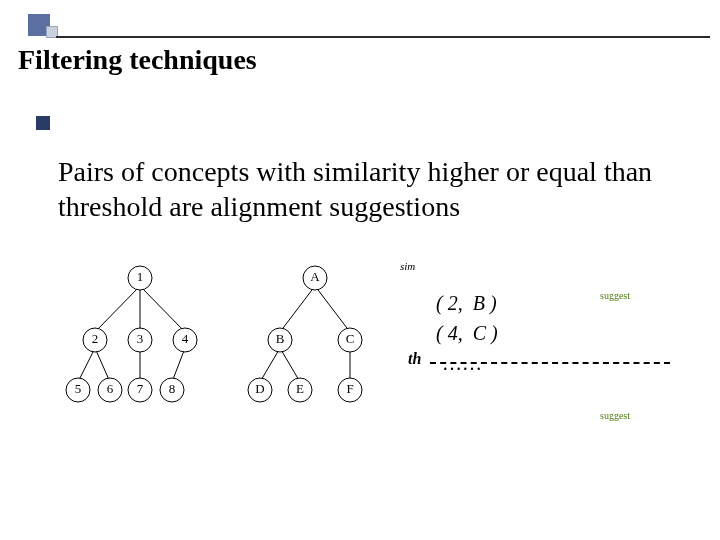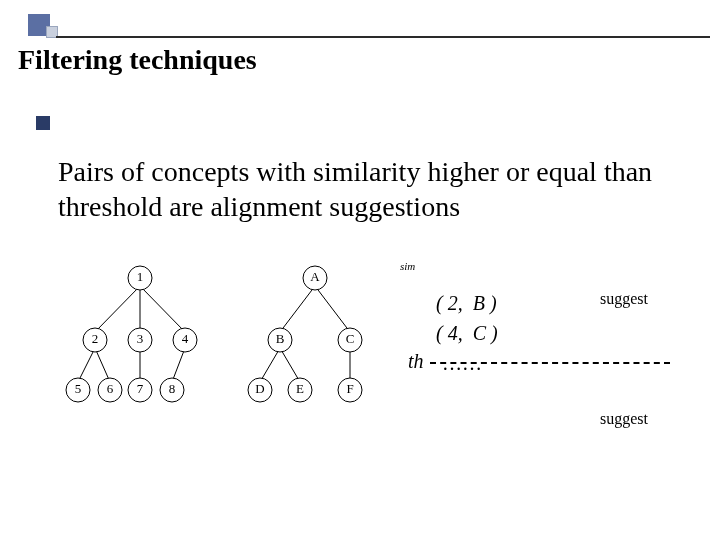--- a/index.html
+++ b/index.html
@@ -97,35 +97,35 @@
     line-height: 1.5;
     white-space: nowrap;
   }
   .ellips {
     font-style: normal;
     padding-left: 6px;
   }
   .th-label {
     position: absolute;
     left: 408px; top: 350px;
-    font-size: 20px;
+    font-size: 16px;
     font-style: italic;
-    font-weight: normal;
+    font-weight: bold;
     text-align: center;
   }
   .th-line {
     position: absolute;
     left: 430px; top: 362px;
     width: 240px;
     border-top: 2px dashed #000;
   }
   .side-label {
     position: absolute;
-    font-size: 16px;
-    color: #000000;
+    font-size: 10px;
+    color: #4d7c0f;
   }
   .lbl-suggest { left: 600px; top: 290px; }
   .lbl-discard { left: 600px; top: 410px; }
 </style>
 </head>
 <body>
 
 <div class="accent-bar">
   <div class="sq1"></div>
   <div class="sq2"></div>

